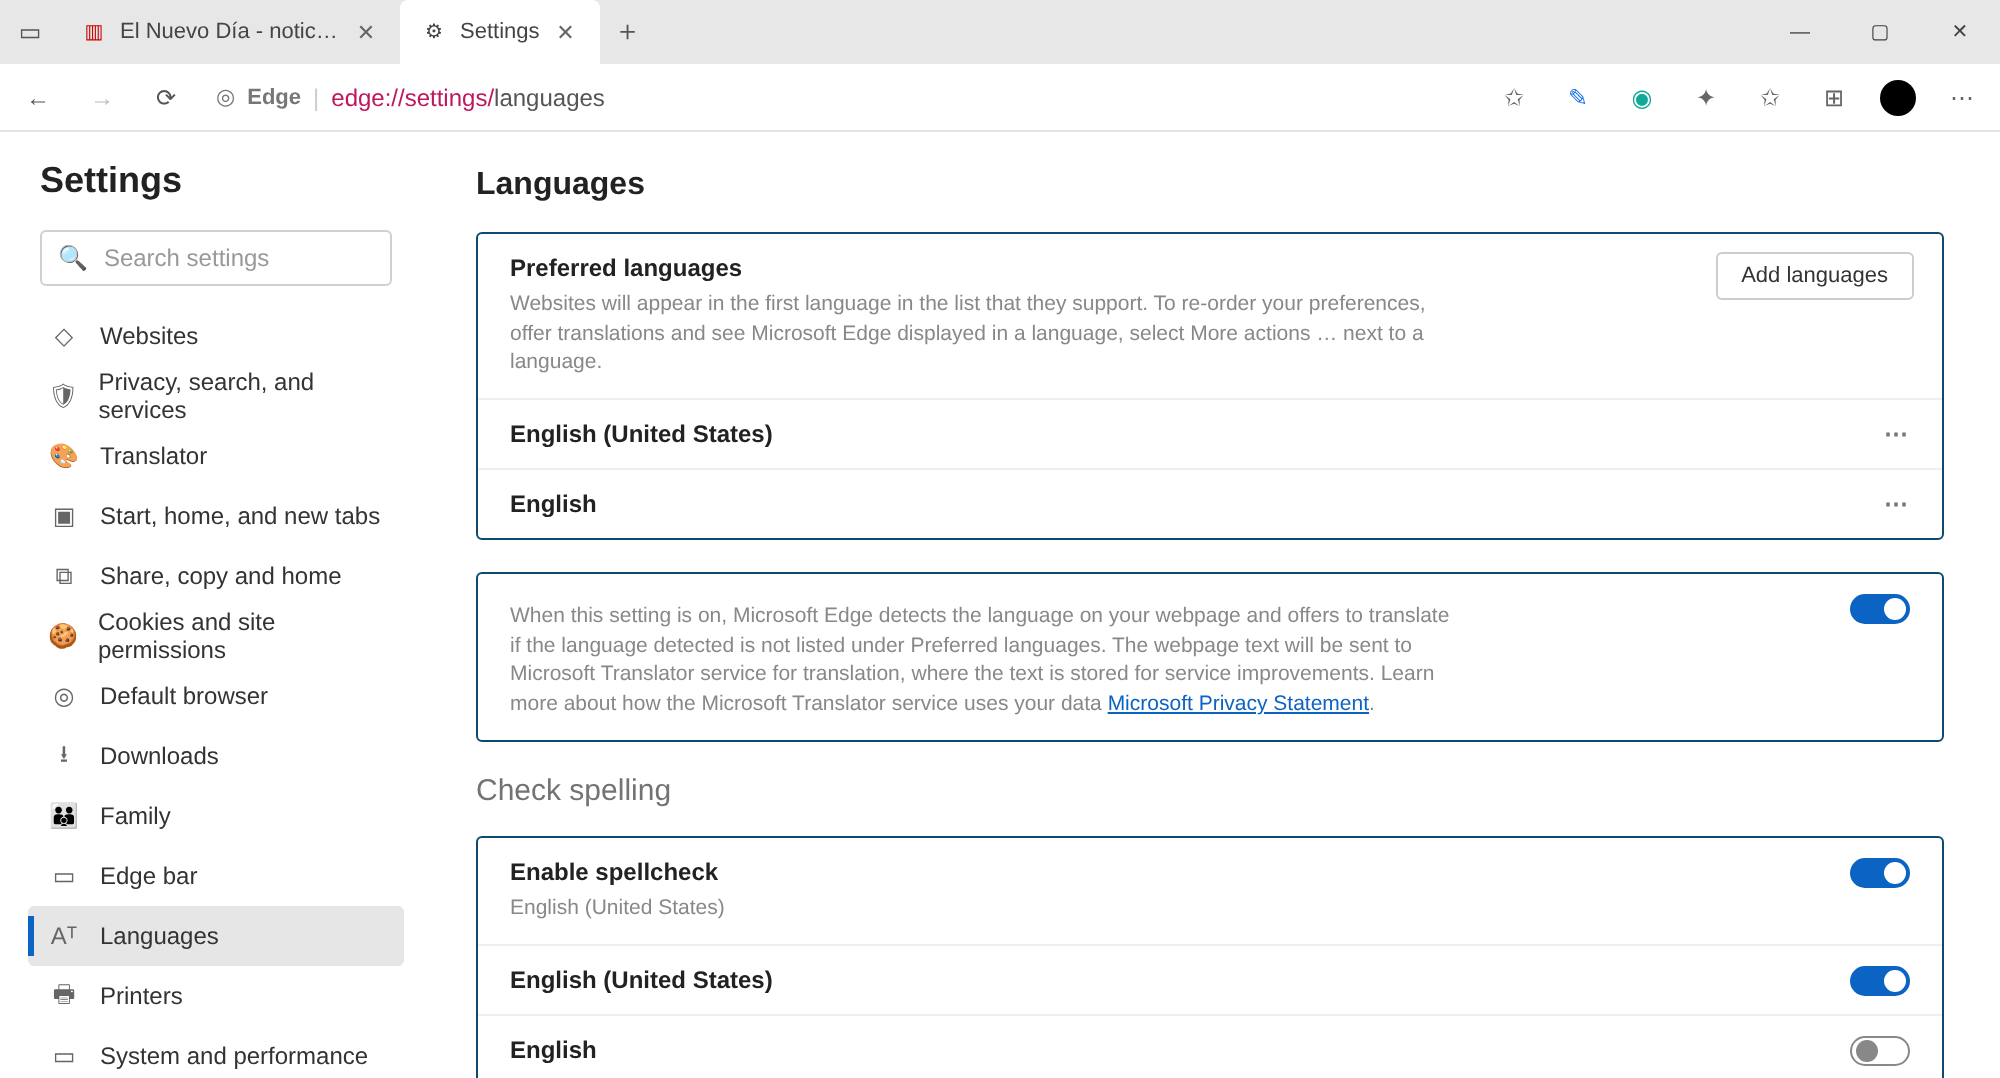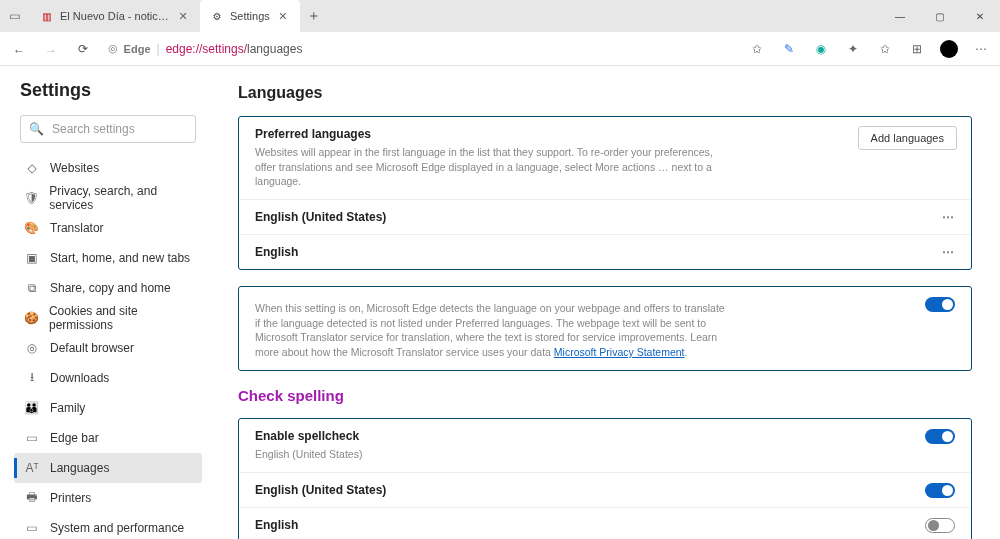--- a/index.html
+++ b/index.html
@@ -58,21 +58,21 @@
   .row .rsub { font-size:10.5px; color:#888; margin-top:4px; line-height:1.4; max-width: 470px;}
   .row .rsub a { color:#0b63c3; }
   .addbtn { position:absolute; right:14px; top:9px; border:1px solid #ccc; background:#fff; padding:5px 12px; font-size:11px; border-radius:3px; color:#333;}
   .more { position:absolute; right:16px; top:10px; color:#777; letter-spacing:1px; font-weight:bold;}
   .toggle { position:absolute; right:16px; top:10px; width:30px; height:15px; border-radius:8px; }
   .toggle.on { background:#0b63c3; }
   .toggle.off { background:#fff; border:1px solid #888; }
   .toggle .knob { position:absolute; width:11px; height:11px; border-radius:50%; top:2px; }
   .toggle.on .knob { background:#fff; right:2px; }
   .toggle.off .knob { background:#888; left:2px; top:1px;}
-  h3.section { font-size:15px; font-weight:700; color:#a21caf; margin: 8px 0 14px 0;}
+  h3.section { font-size:15px; font-weight:400; color:#737373; margin: 8px 0 14px 0;}
 </style>
 </head>
 <body>
 
 <div class="titlebar">
   <div class="tabstrip">
     <div class="tb-btn">▭</div>
     <div class="tab inactive">
       <span class="favicon" style="color:#c00;">▥</span>
       <span class="title">El Nuevo Día - noticias de últim…</span>

